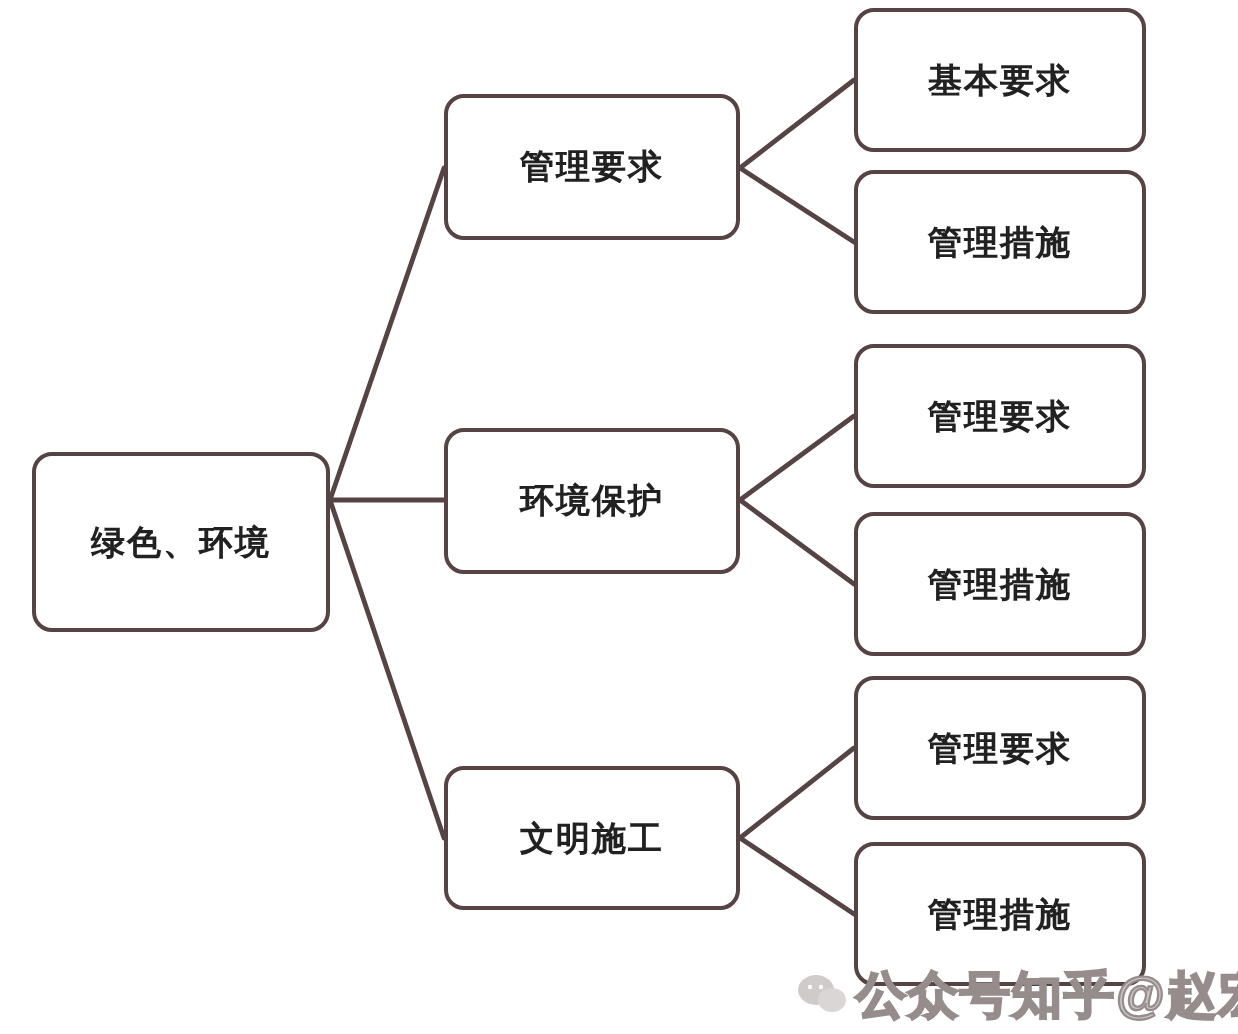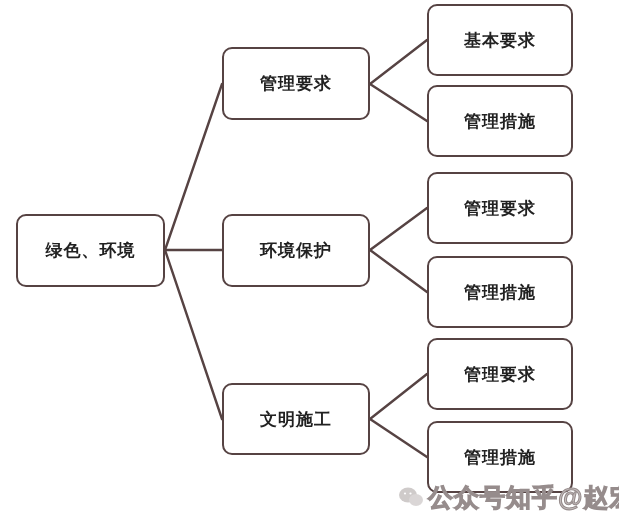--- a/index.html
+++ b/index.html
@@ -31,21 +31,21 @@
     align-items: center;
     justify-content: center;
     font-size: 17px;
     color: #212121;
     letter-spacing: 1px;
     z-index: 1;
     white-space: nowrap;
     font-weight: bold;
   }
   
-  .n-root   { left: 16px;  top: 214px; width: 149px; height: 73px; }
+  .n-root   { left: 16px;  top: 226px; width: 149px; height: 90px; }
   
   .n-b0     { left: 222px; top: 47px;  width: 148px; height: 73px; }
   .n-b1     { left: 222px; top: 214px; width: 148px; height: 73px; }
   .n-b2     { left: 222px; top: 383px; width: 148px; height: 72px; }
   
   .n-l0     { left: 427px; top: 4px;   width: 146px; height: 72px; }
   .n-l1     { left: 427px; top: 85px;  width: 146px; height: 72px; }
   .n-l2     { left: 427px; top: 172px; width: 146px; height: 72px; }
   .n-l3     { left: 427px; top: 256px; width: 146px; height: 72px; }
   .n-l4     { left: 427px; top: 338px; width: 146px; height: 72px; }

